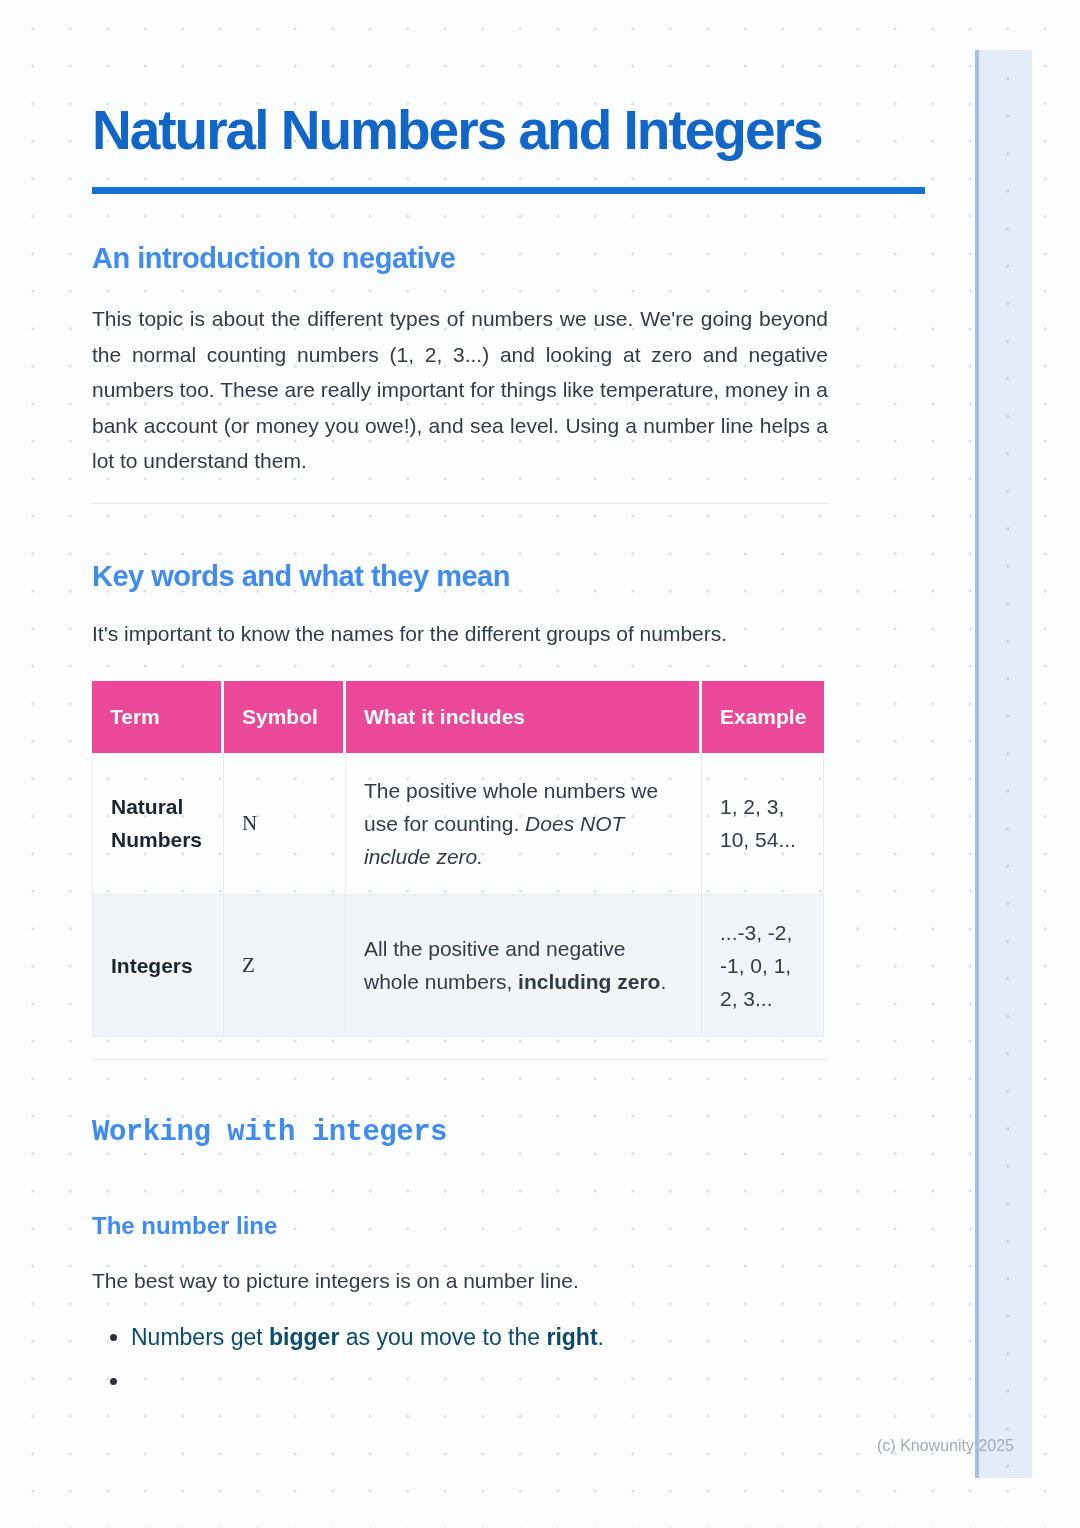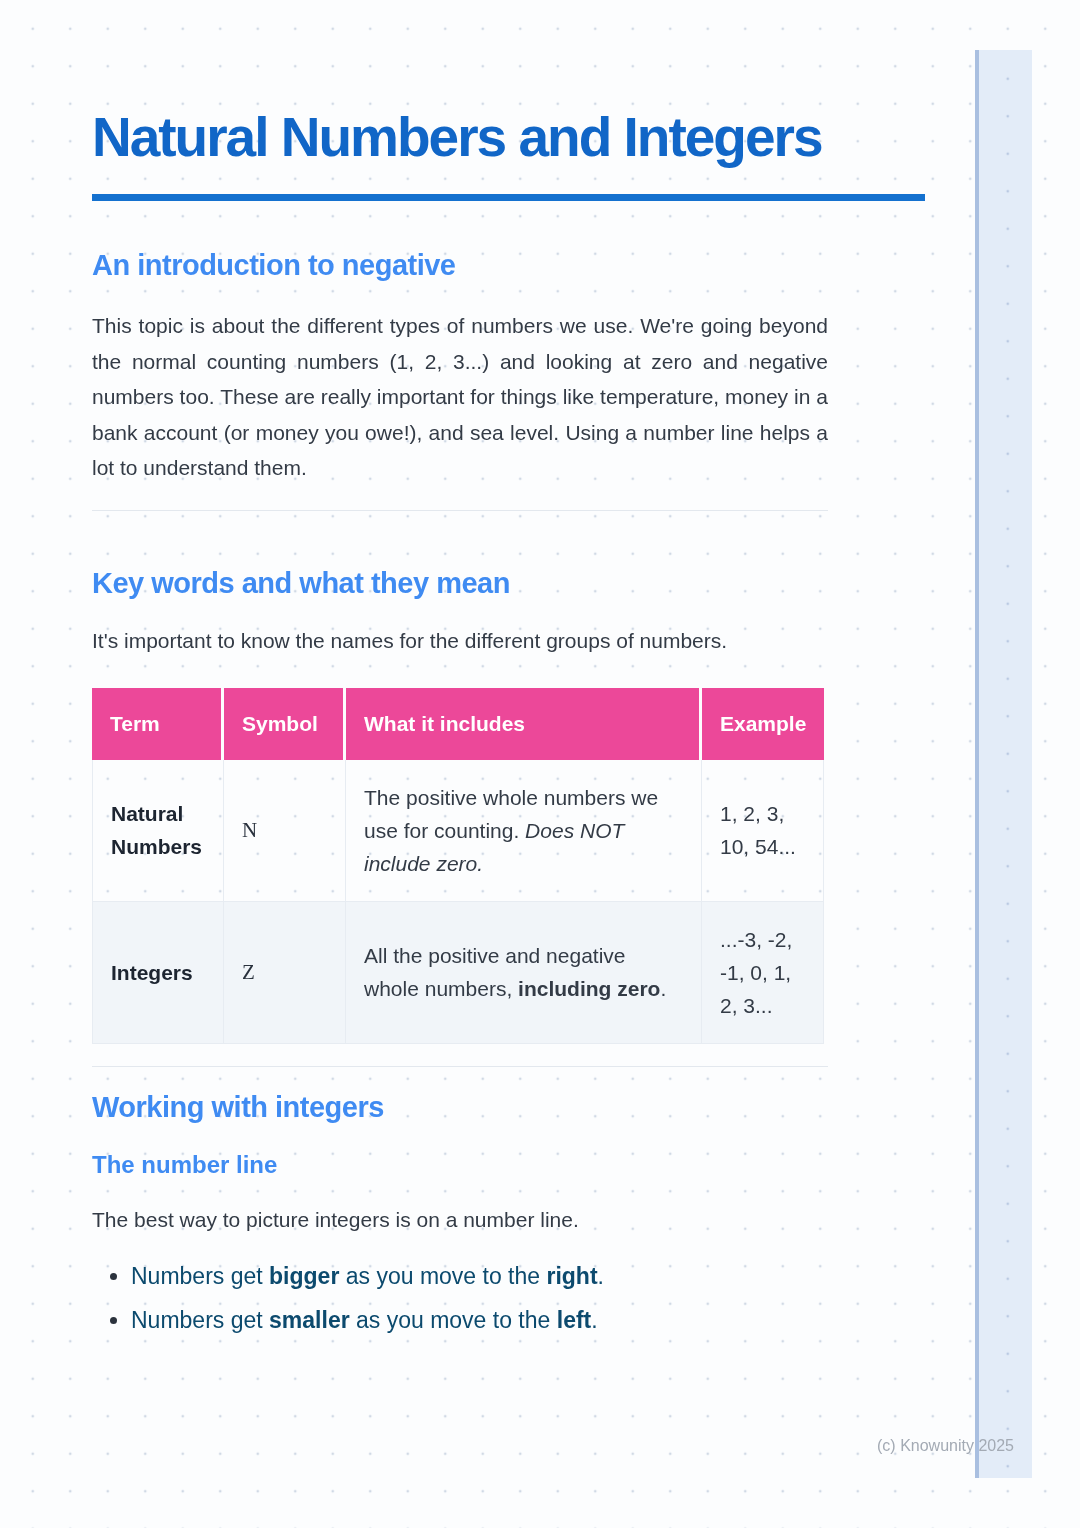--- a/index.html
+++ b/index.html
@@ -22,21 +22,21 @@
     background-color:#e3ecf8;
     background-image:radial-gradient(circle, #b9c9e2 1.4px, transparent 1.6px);
     background-size:37.5px 37.5px;
     background-position:10px 10px;
     border-left:4px solid #a9bfe0;
     z-index:1;
   }
 
   .content {
     position:absolute;
-    left:92px; top:16px;
+    left:92px; top:9px;
     width:736px;
     z-index:2;
   }
 
   h1.page-title {
     margin-top:90px;
     font-size:55px;
     line-height:62px;
     font-weight:800;
     letter-spacing:-2px;
@@ -51,24 +51,24 @@
 
   h2.section-heading {
     font-size:29px;
     line-height:33px;
     font-weight:bold;
     color:#3f8bf2;
     letter-spacing:-0.5px;
   }
   .h2-intro    { margin-top:48px; }
   .h2-keywords { margin-top:56px; }
-  .h2-working  { margin-top:24px; }
+  .h2-working  { margin-top:56px;font-family:Liberation Mono, monospace; }
 
   h3.sub-heading {
-    margin-top:27px;
+    margin-top:63px;
     font-size:24px;
     line-height:28px;
     font-weight:bold;
     color:#3f8bf2;
   }
 
   p.body-text {
     font-size:21px;
     line-height:28px;
     color:#333b46;
@@ -225,19 +225,18 @@
   <h3 class="sub-heading">The number line</h3>
   <p class="body-text mt27">The best way to picture integers is on a number line.</p>
 
   <ul class="rules-list">
     <li>
       <span class="bullet-dot"></span>
       <span class="li-text"><span>Numbers get </span><strong>bigger</strong><span> as you move to the </span><strong>right</strong><span>.</span></span>
     </li>
     <li>
       <span class="bullet-dot"></span>
-      <span class="li-text"><span>Numbers get </span><strong>smaller</strong><span> as you move to the </span><strong>left</strong><span>.</span></span>
     </li>
   </ul>
 
 </main>
 
 <div class="copyright">(c) Knowunity 2025</div>
 
 </body></html>

